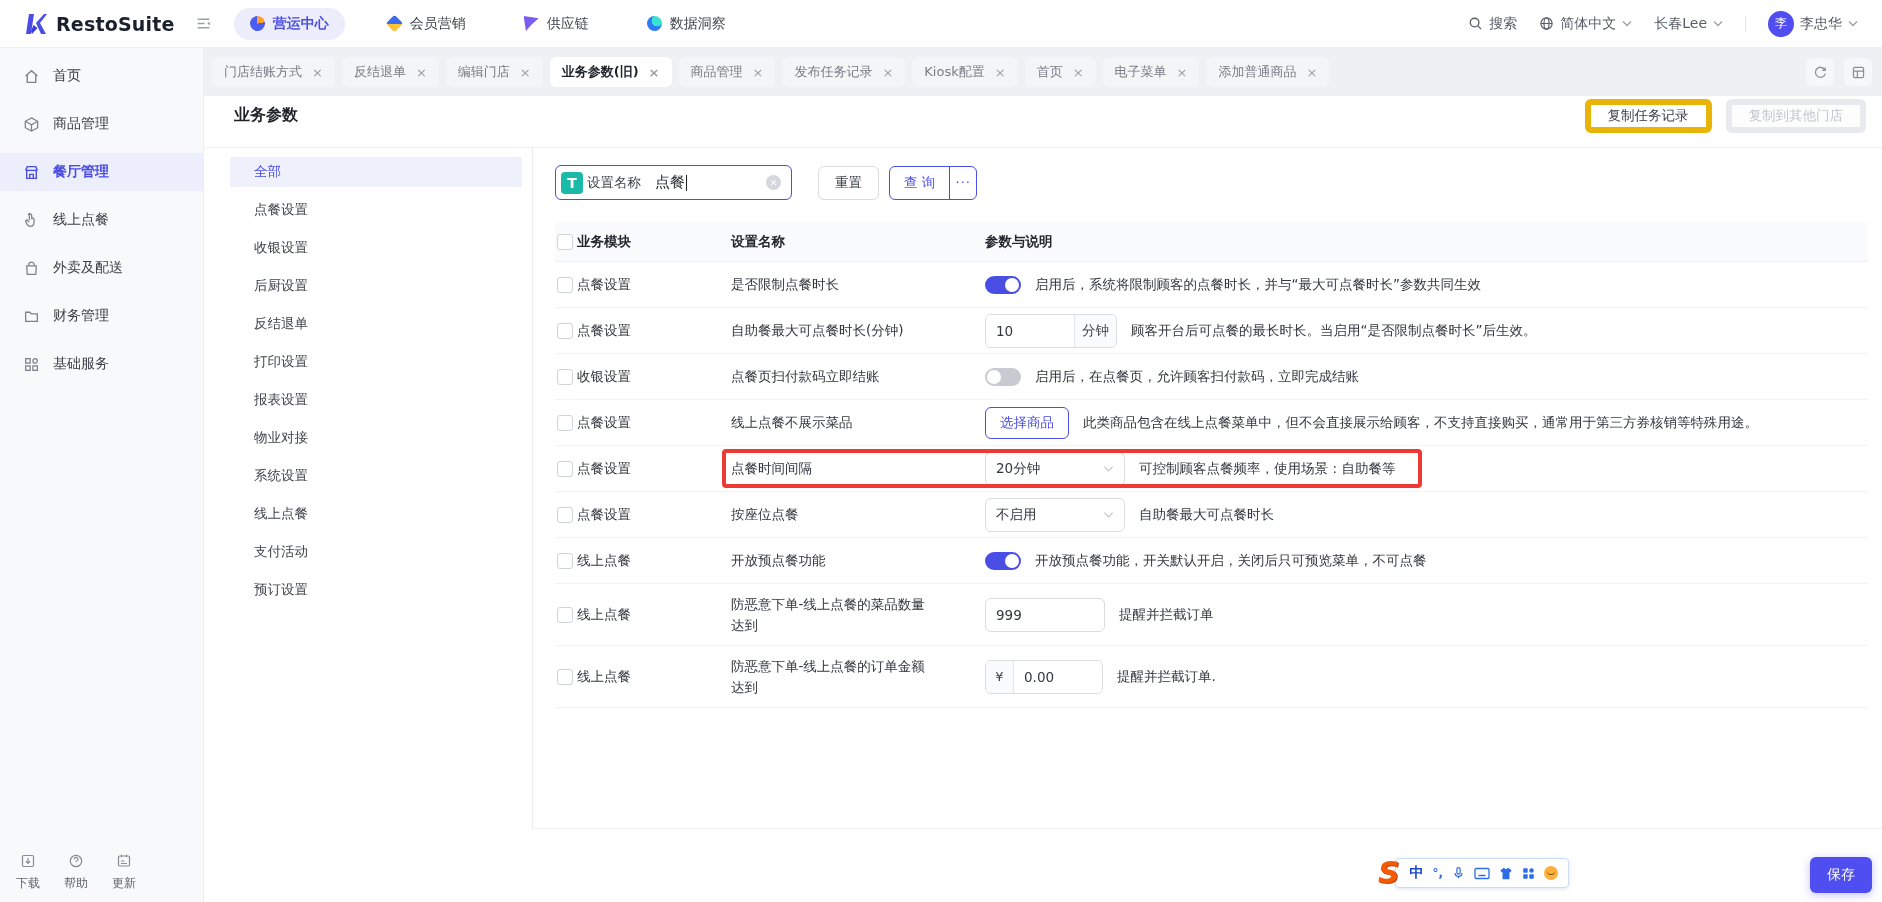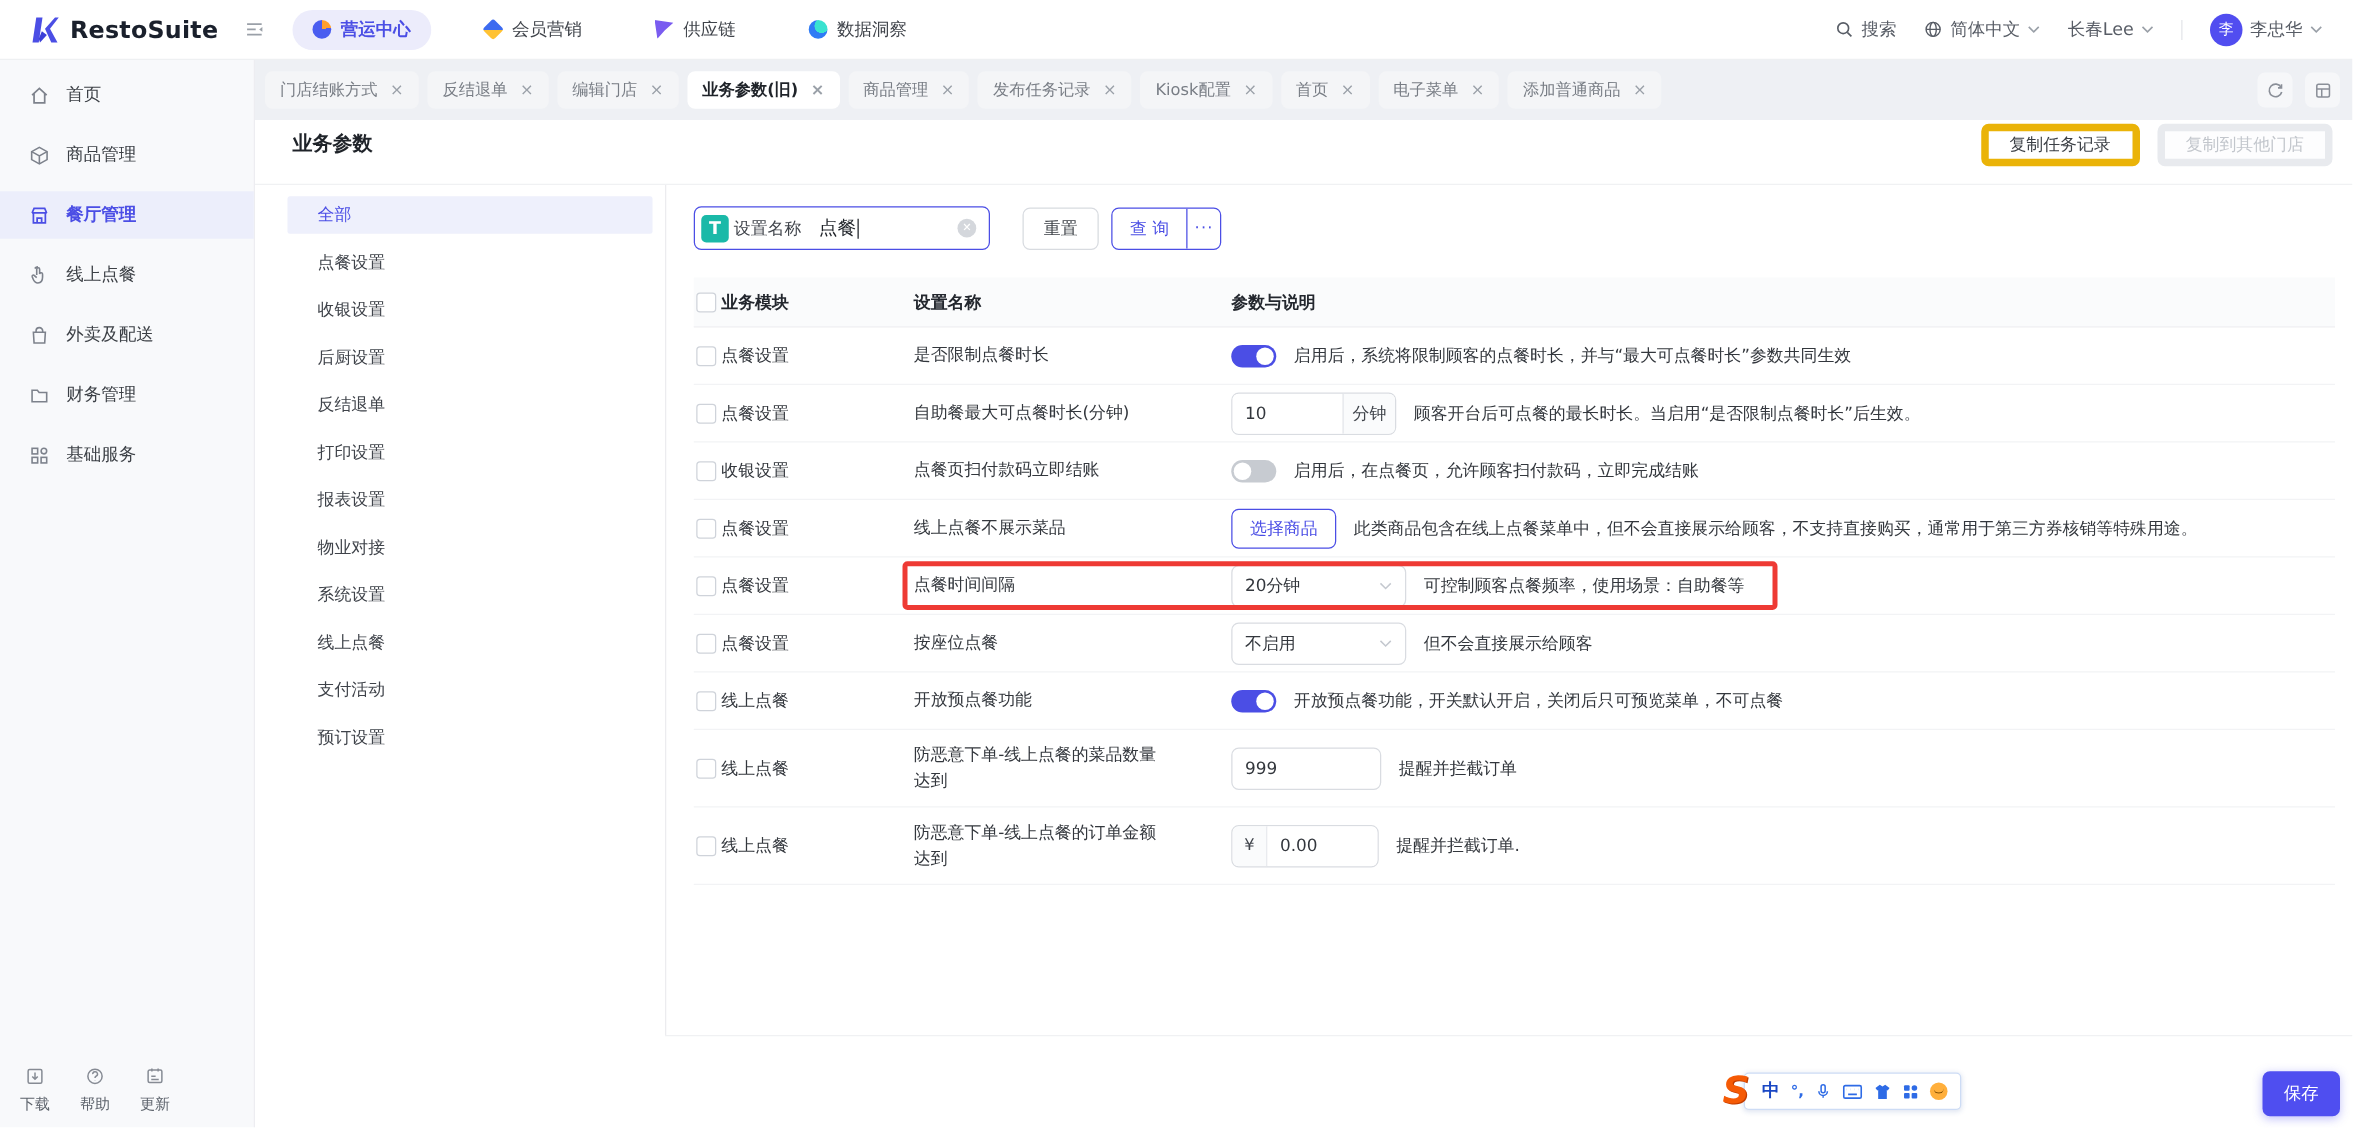--- a/index.html
+++ b/index.html
@@ -494,21 +494,21 @@
             <div class="cell-name">按座位点餐</div>
             <div class="cell-params">
               <div class="selbox">
                 <span>不启用</span>
                 <span class="ic selch">
                   <svg width="11" height="8" viewBox="0 0 12 8" fill="none" stroke="currentColor" stroke-width="1.3">
                     <path d="M1.5 1.5L6 6l4.5-4.5"></path>
                   </svg>
                 </span>
               </div>
-              <div class="desc">但不会直接展示给顾客</div>
+              <div class="desc">自助餐最大可点餐时长</div>
             </div>
           </div>
           <div class="trow">
             <span class="cb"></span>
             <div>线上点餐</div>
             <div class="cell-name">开放预点餐功能</div>
             <div class="cell-params">
               <span class="toggle on">
                 <span class="knob"></span>
               </span>

